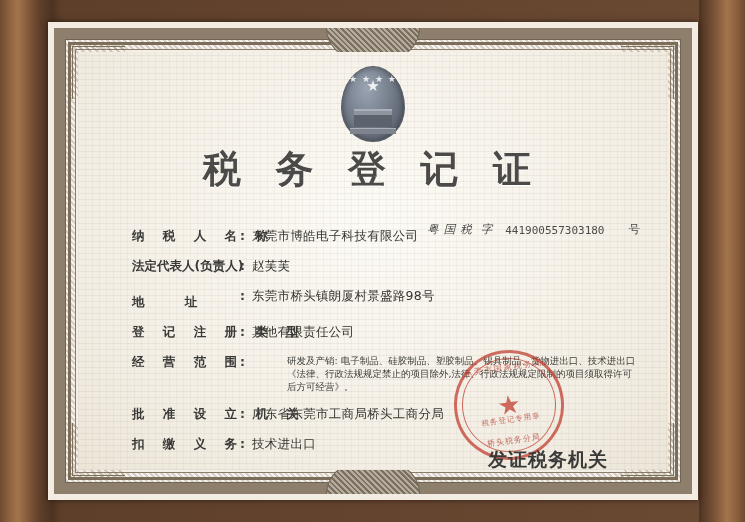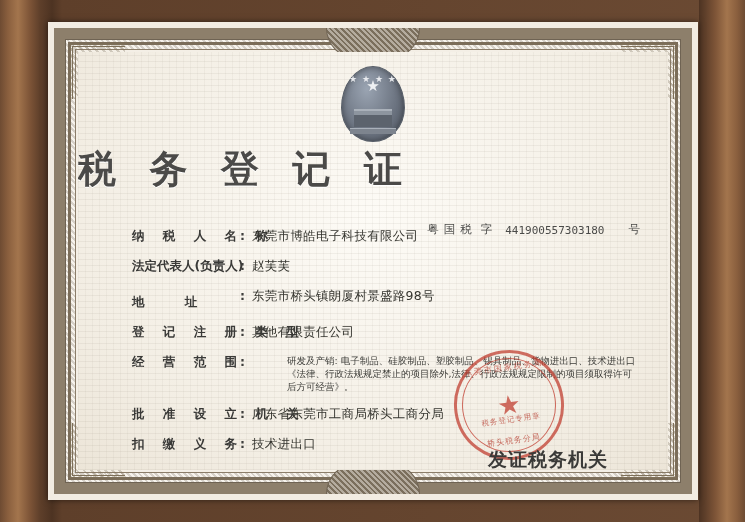--- a/index.html
+++ b/index.html
@@ -170,42 +170,42 @@
     height: 5px;
     background: #7d848e;
     border-top: 1px solid #aab1ba;
   }
 
   
   .title {
     position: absolute;
     left: 0; right: 0;
     top: 92px;
-    text-align: left;
-    font-family: Liberation Serif, serif;
+    text-align: center;
+    font-family: Liberation Sans, sans-serif;
     font-size: 38px;
     font-weight: 700;
     letter-spacing: 12px;
     color: #4b4a48;
     text-shadow: 0 1px 0 #fff;
   }
 
   
   .serial {
     position: absolute;
     right: 28px;
     top: 148px;
     font-size: 11.5px;
     color: #4a4a48;
     display: flex;
     align-items: flex-end;
     gap: 4px;
     font-family: "DejaVu Sans", sans-serif;
   }
-  .serial .lbl { letter-spacing: 5px; }
+  .serial .lbl { letter-spacing: 5px; font-style: italic; }
   .serial .num {
     font-family: "DejaVu Sans Mono", monospace;
     font-size: 11px;
     letter-spacing: 0px;
     border-bottom: 0;
     padding: 0 4px;
     margin-top: 24px;
   }
   .serial .tail { letter-spacing: 0; padding-left: 16px; }
 

